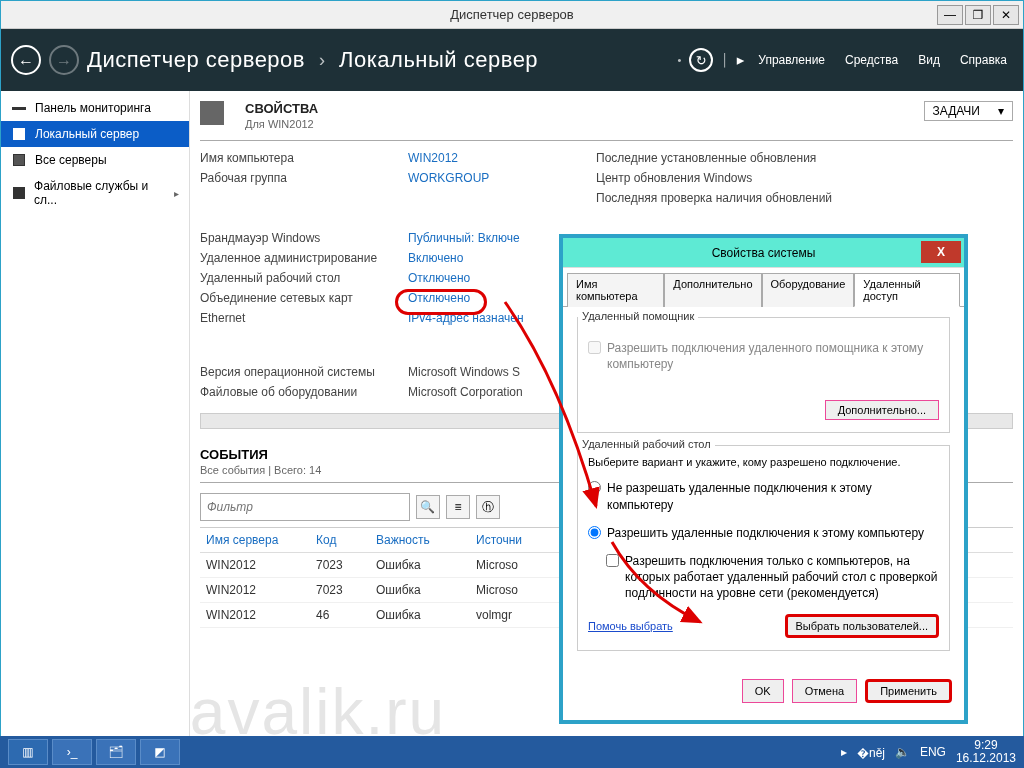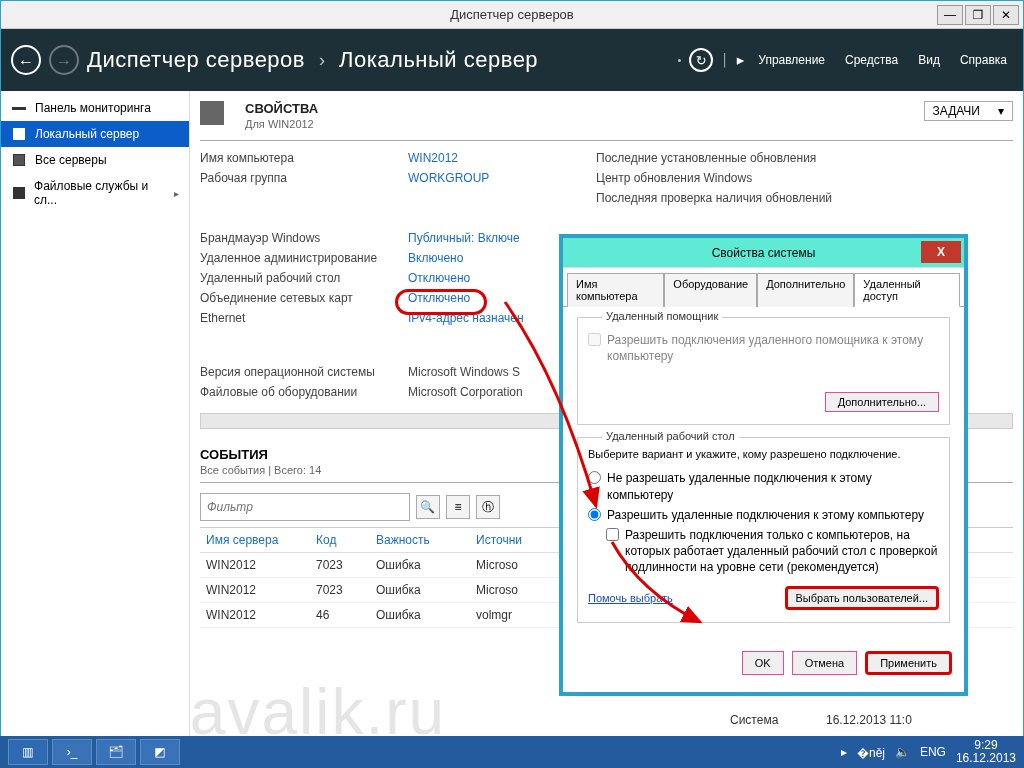--- a/index.html
+++ b/index.html
@@ -50,22 +50,22 @@
 .watermark{position:absolute;left:-20px;bottom:18px;font-size:64px;color:#e5e5e5;font-weight:300;letter-spacing:2px;pointer-events:none;z-index:0}
 .dialog{position:absolute;left:562px;top:237px;width:403px;background:#fff;border:1px solid #2da2c8;box-shadow:0 0 0 3px #2da2c8;z-index:5;display:flex;flex-direction:column}
 .dialog .dtitle{height:30px;background:#5eead4;display:flex;align-items:center;position:relative;border-bottom:1px solid #ddd}
 .dialog .dtitle span{flex:1;text-align:center;font-size:12px}
 .dialog .dclose{width:40px;height:22px;background:#c0392b;color:#fff;display:flex;align-items:center;justify-content:center;font-weight:bold;position:absolute;right:3px;top:3px}
 .tabs{display:flex;background:#fff;padding:4px 4px 0 4px;gap:0;border-bottom:1px solid #aaa}
 .tabs .tab{border:1px solid #aaa;border-bottom:none;padding:4px 8px;font-size:11px;background:#f4f4f4;position:relative;top:1px;cursor:pointer}
 .tabs .tab.act{background:#fff;border-bottom:1px solid #fff}
 .panel{padding:10px 14px 8px 14px}
 .group{border:1px solid #ccc;padding:10px 10px 12px 10px;margin-bottom:12px;position:relative}
-.group .legend{position:absolute;top:-8px;left:24px;background:#fff;padding:0 4px;font-size:11px;color:#333}
-.chk,.rad{display:flex;align-items:flex-start;gap:6px;margin:4px 0;font-size:11px;line-height:1.35}
+.group .legend{position:absolute;top:-8px;left:0;background:#fff;padding:0 4px;font-size:11px;color:#333}
+.chk,.rad{display:flex;align-items:flex-start;gap:6px;margin:12px 0;font-size:11px;line-height:1.35}
 .chk input,.rad input{margin-top:1px}
 .dlg-btn{border:1px solid #ec4899;background:#efefef;padding:3px 12px;font-size:11px;cursor:pointer}
 .btnrow{display:flex;justify-content:flex-end;gap:8px;padding:8px 12px 17px 0}
 .link{color:#1a4bcc;text-decoration:underline;font-size:11px;cursor:pointer}
 .red-box{border:3px solid #d00;border-radius:4px}
 .red-arrow{position:absolute;pointer-events:none;z-index:8}
 .taskbar{position:absolute;left:0;right:0;bottom:0;height:32px;background:#245a9e;display:flex;align-items:center;padding:0 8px;gap:4px;color:#fff;font-size:11px}
 .taskbar .tbtn{width:40px;height:26px;background:#3a72b8;border:1px solid #5a8cc8;display:flex;align-items:center;justify-content:center}
 .taskbar .tray{margin-left:auto;display:flex;align-items:center;gap:10px}
 .taskbar .clock{text-align:center;line-height:1.1}
@@ -247,22 +247,22 @@
   </div>
 </div>
 
 <div class="dialog">
   <div class="dtitle">
     <span>Свойства системы</span>
     <div class="dclose">X</div>
   </div>
   <div class="tabs">
     <div class="tab">Имя компьютера</div>
+    <div class="tab">Дополнительно</div>
     <div class="tab">Оборудование</div>
-    <div class="tab">Дополнительно</div>
     <div class="tab act">Удаленный доступ</div>
   </div>
   <div class="panel">
     <div class="group">
       <div class="legend">Удаленный помощник</div>
       <label class="chk">
         <input type="checkbox" disabled="" style="">
         <span style="color:#888">Разрешить подключения удаленного помощника к этому компьютеру</span>
       </label>
       <div style="display:flex;justify-content:flex-end;margin-top:28px">

